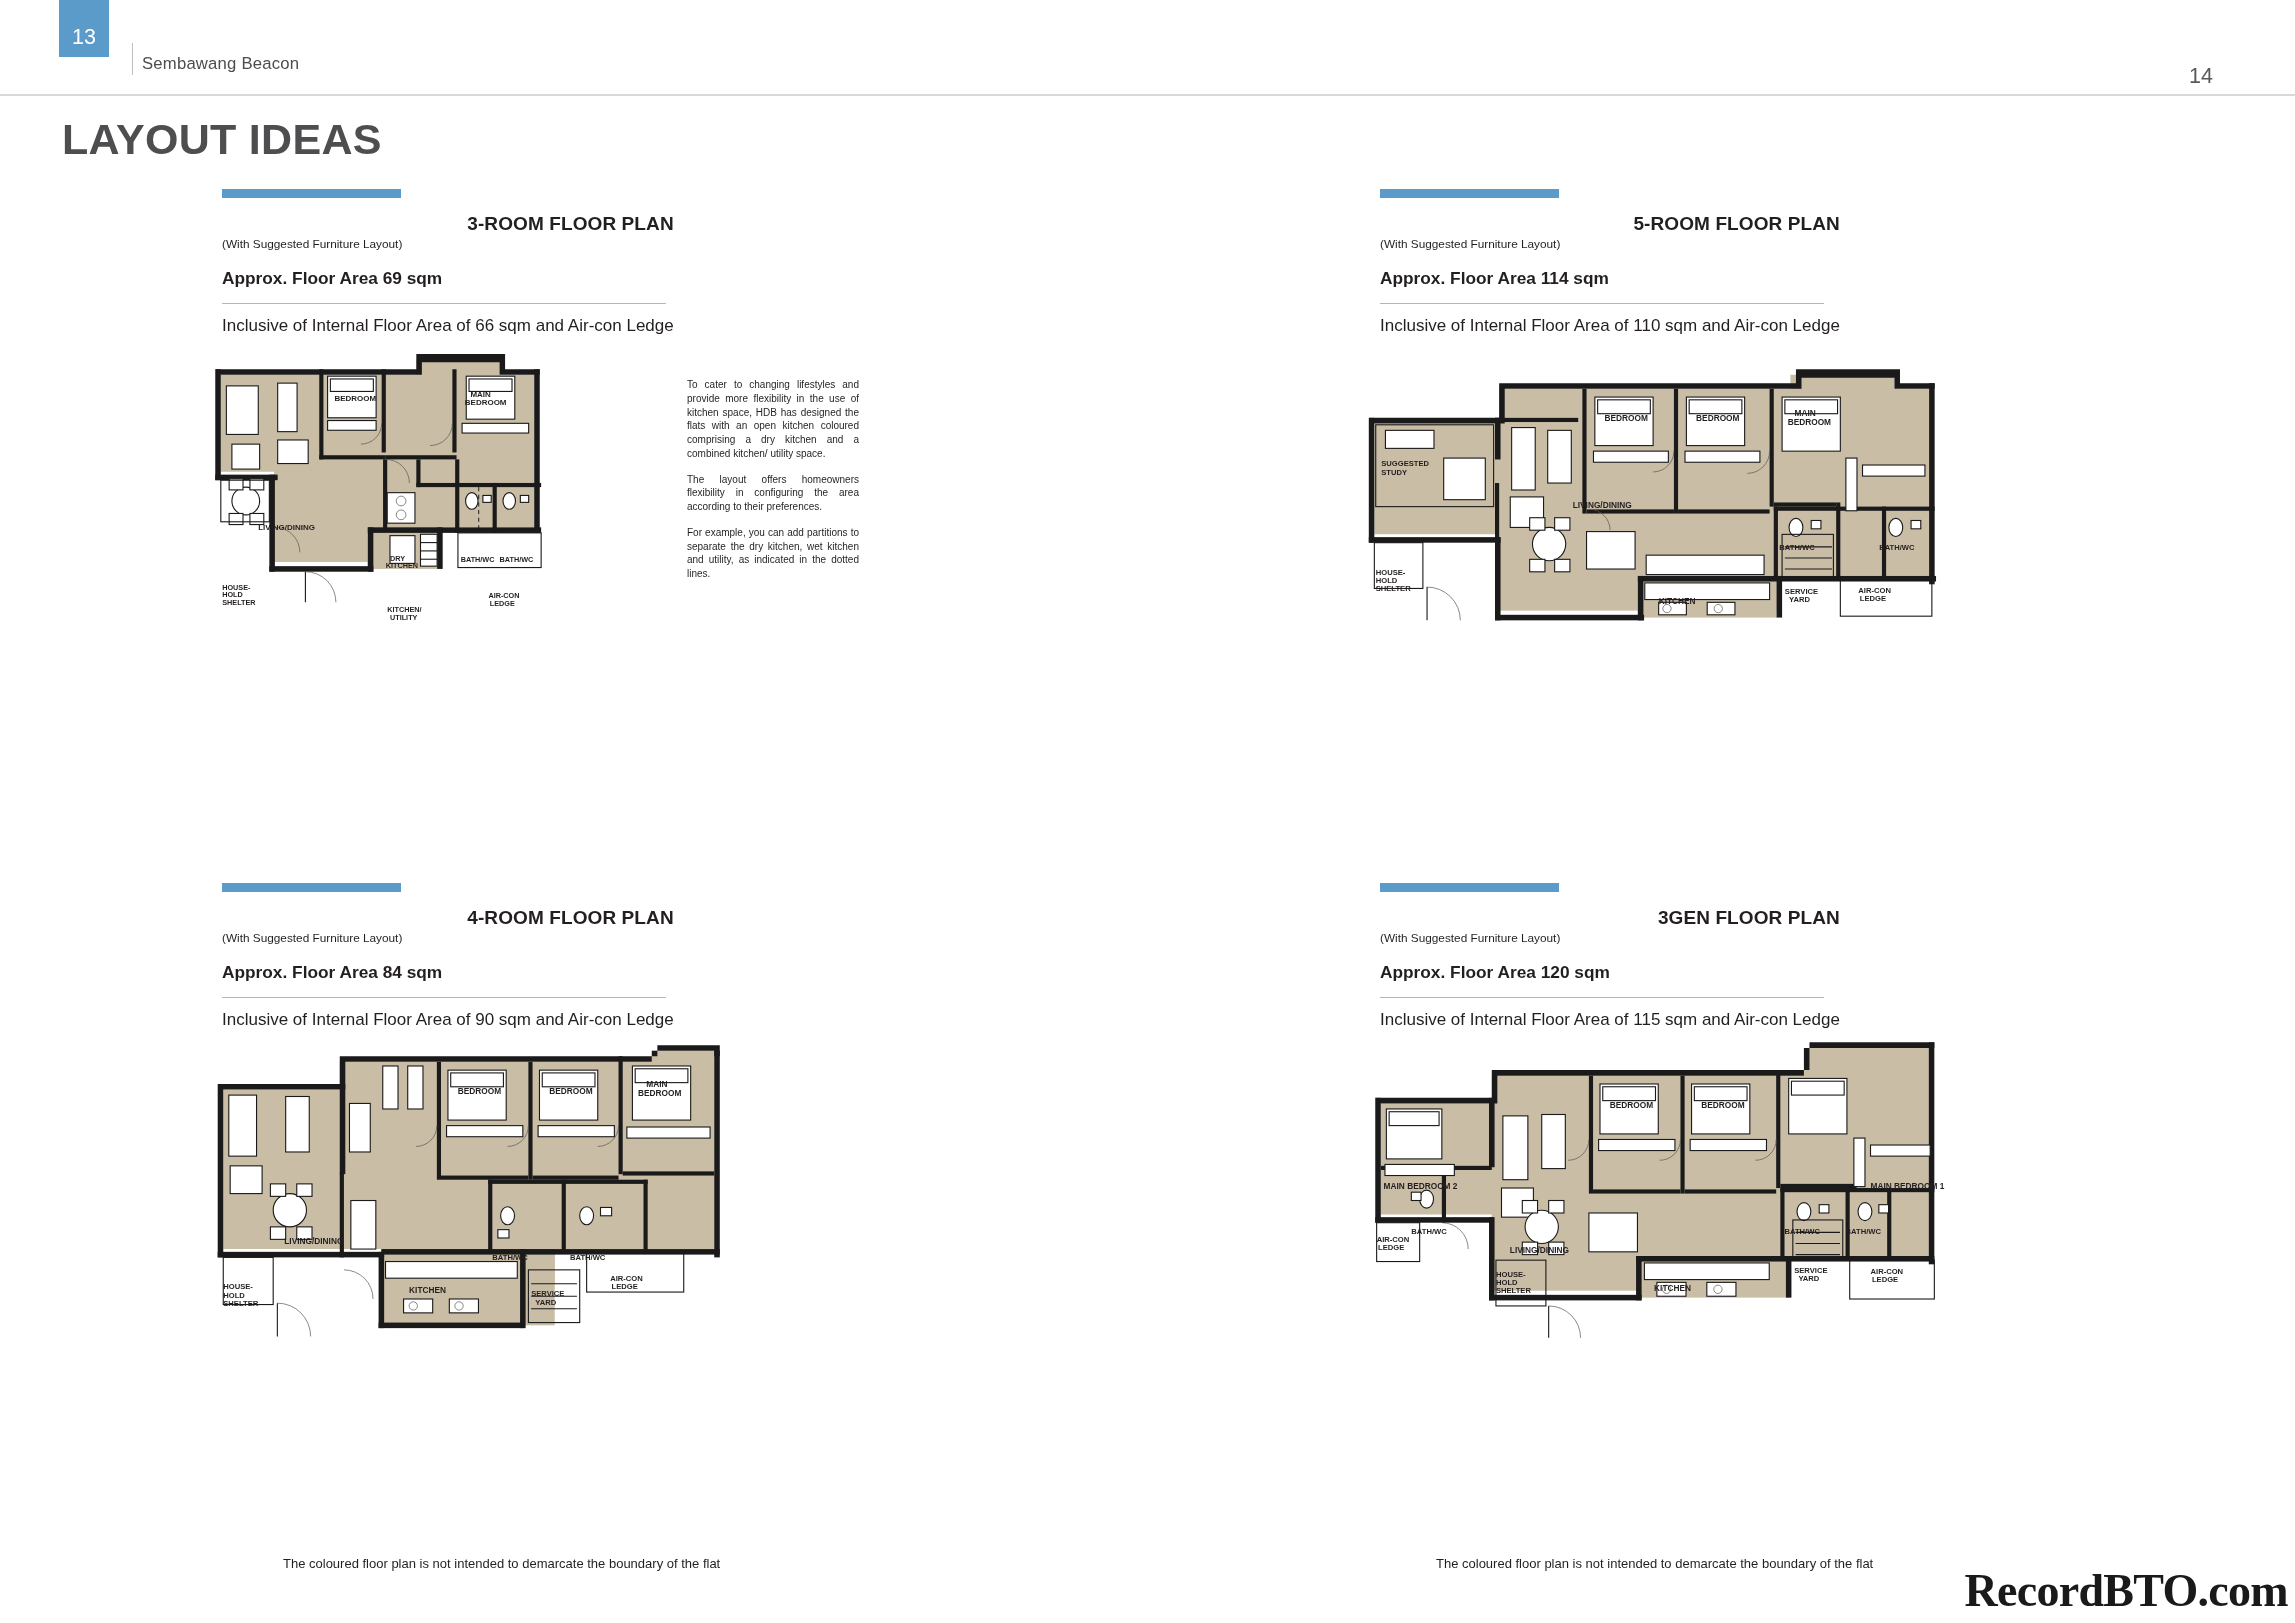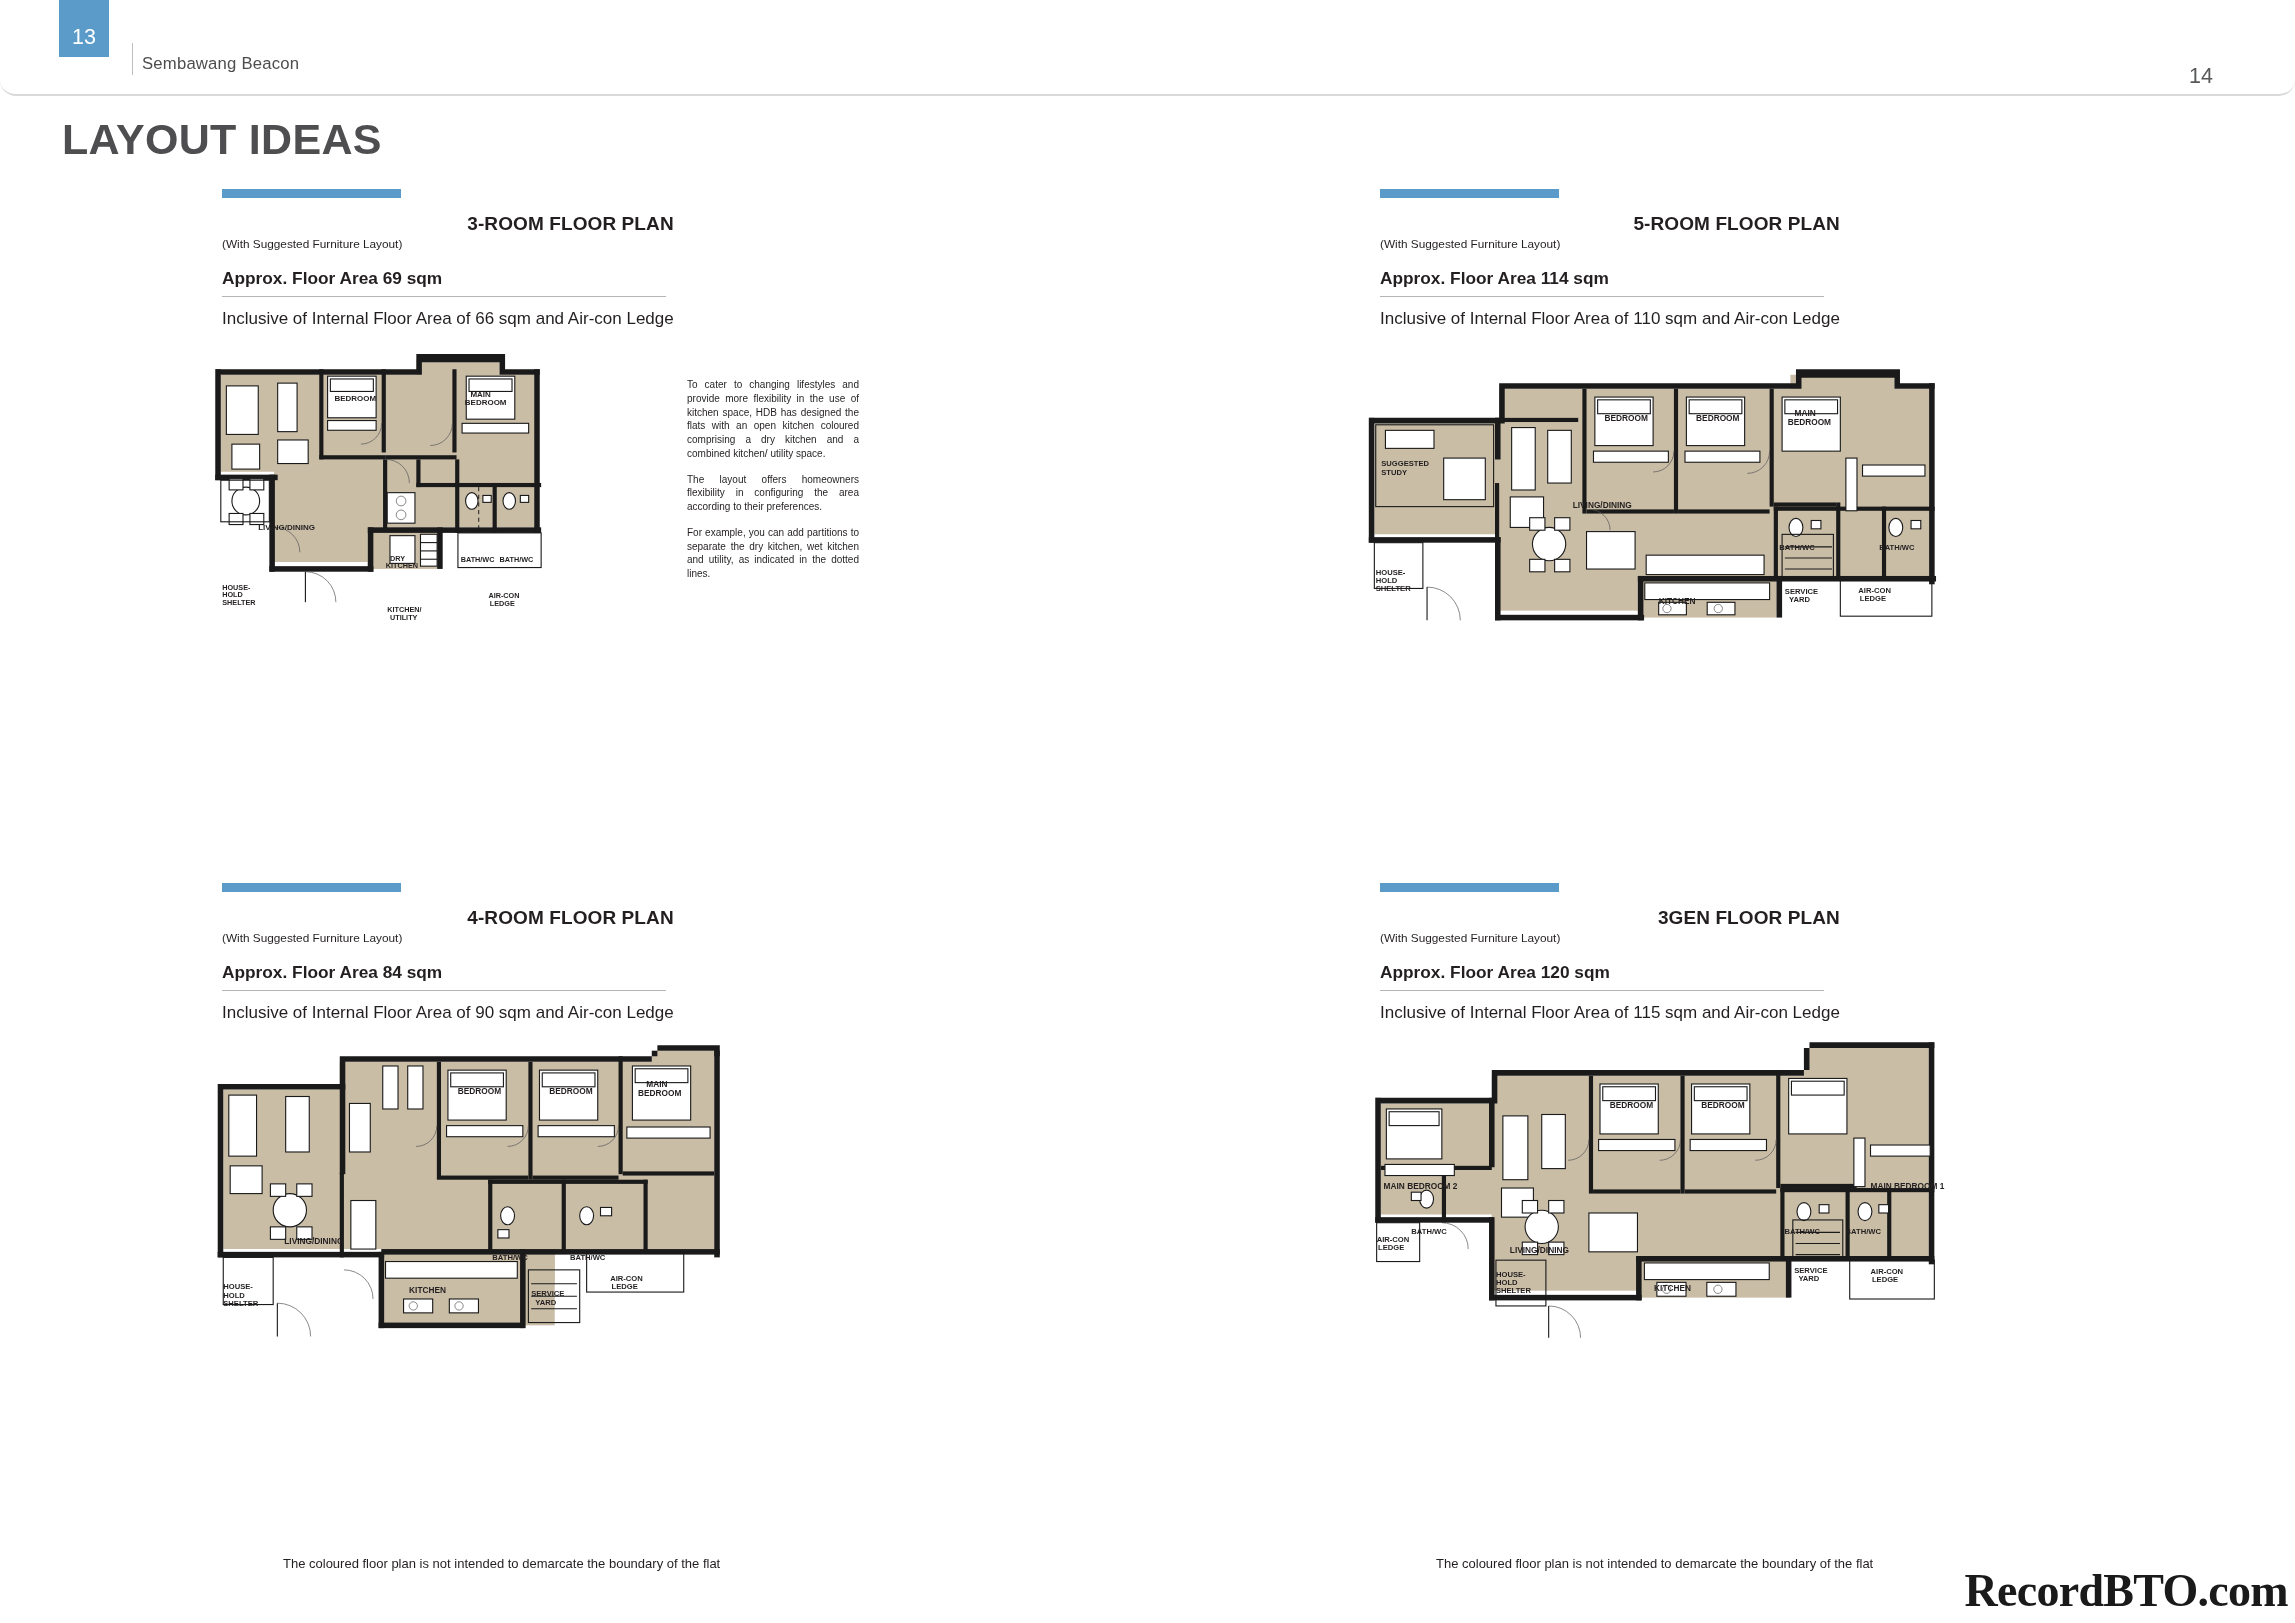--- a/index.html
+++ b/index.html
@@ -16,21 +16,20 @@
     overflow: hidden;
   }
 
   
   .page-header {
     position: absolute;
     top: 0; left: 0;
     width: 2295px;
     height: 94px;
     border-bottom: 2.1px solid #d9d9d9;
-    border-radius: 16px;
   }
   .page-num-box {
     position: absolute;
     left: 59px; top: -7px;
     width: 50px; height: 64px;
     background: #5b9bc9;
     color: #ffffff;
     font-size: 21.5px;
     display: flex;
     align-items: flex-end;
@@ -88,21 +87,21 @@
   .plan-sub {
     font-size: 11.8px;
     color: #231f20;
     margin-top: 2px;
   }
   .plan-area {
     font-size: 17.3px;
     font-weight: bold;
     color: #231f20;
     margin-top: 16.7px;
-    padding-bottom: 7px;
+    padding-bottom: 14px;
     width: 444px;
     border-bottom: 0.7px solid #b5b5b5;
   }
   .plan-incl {
     font-size: 17px;
     color: #231f20;
     margin-top: 12.5px;
   }
 
   

